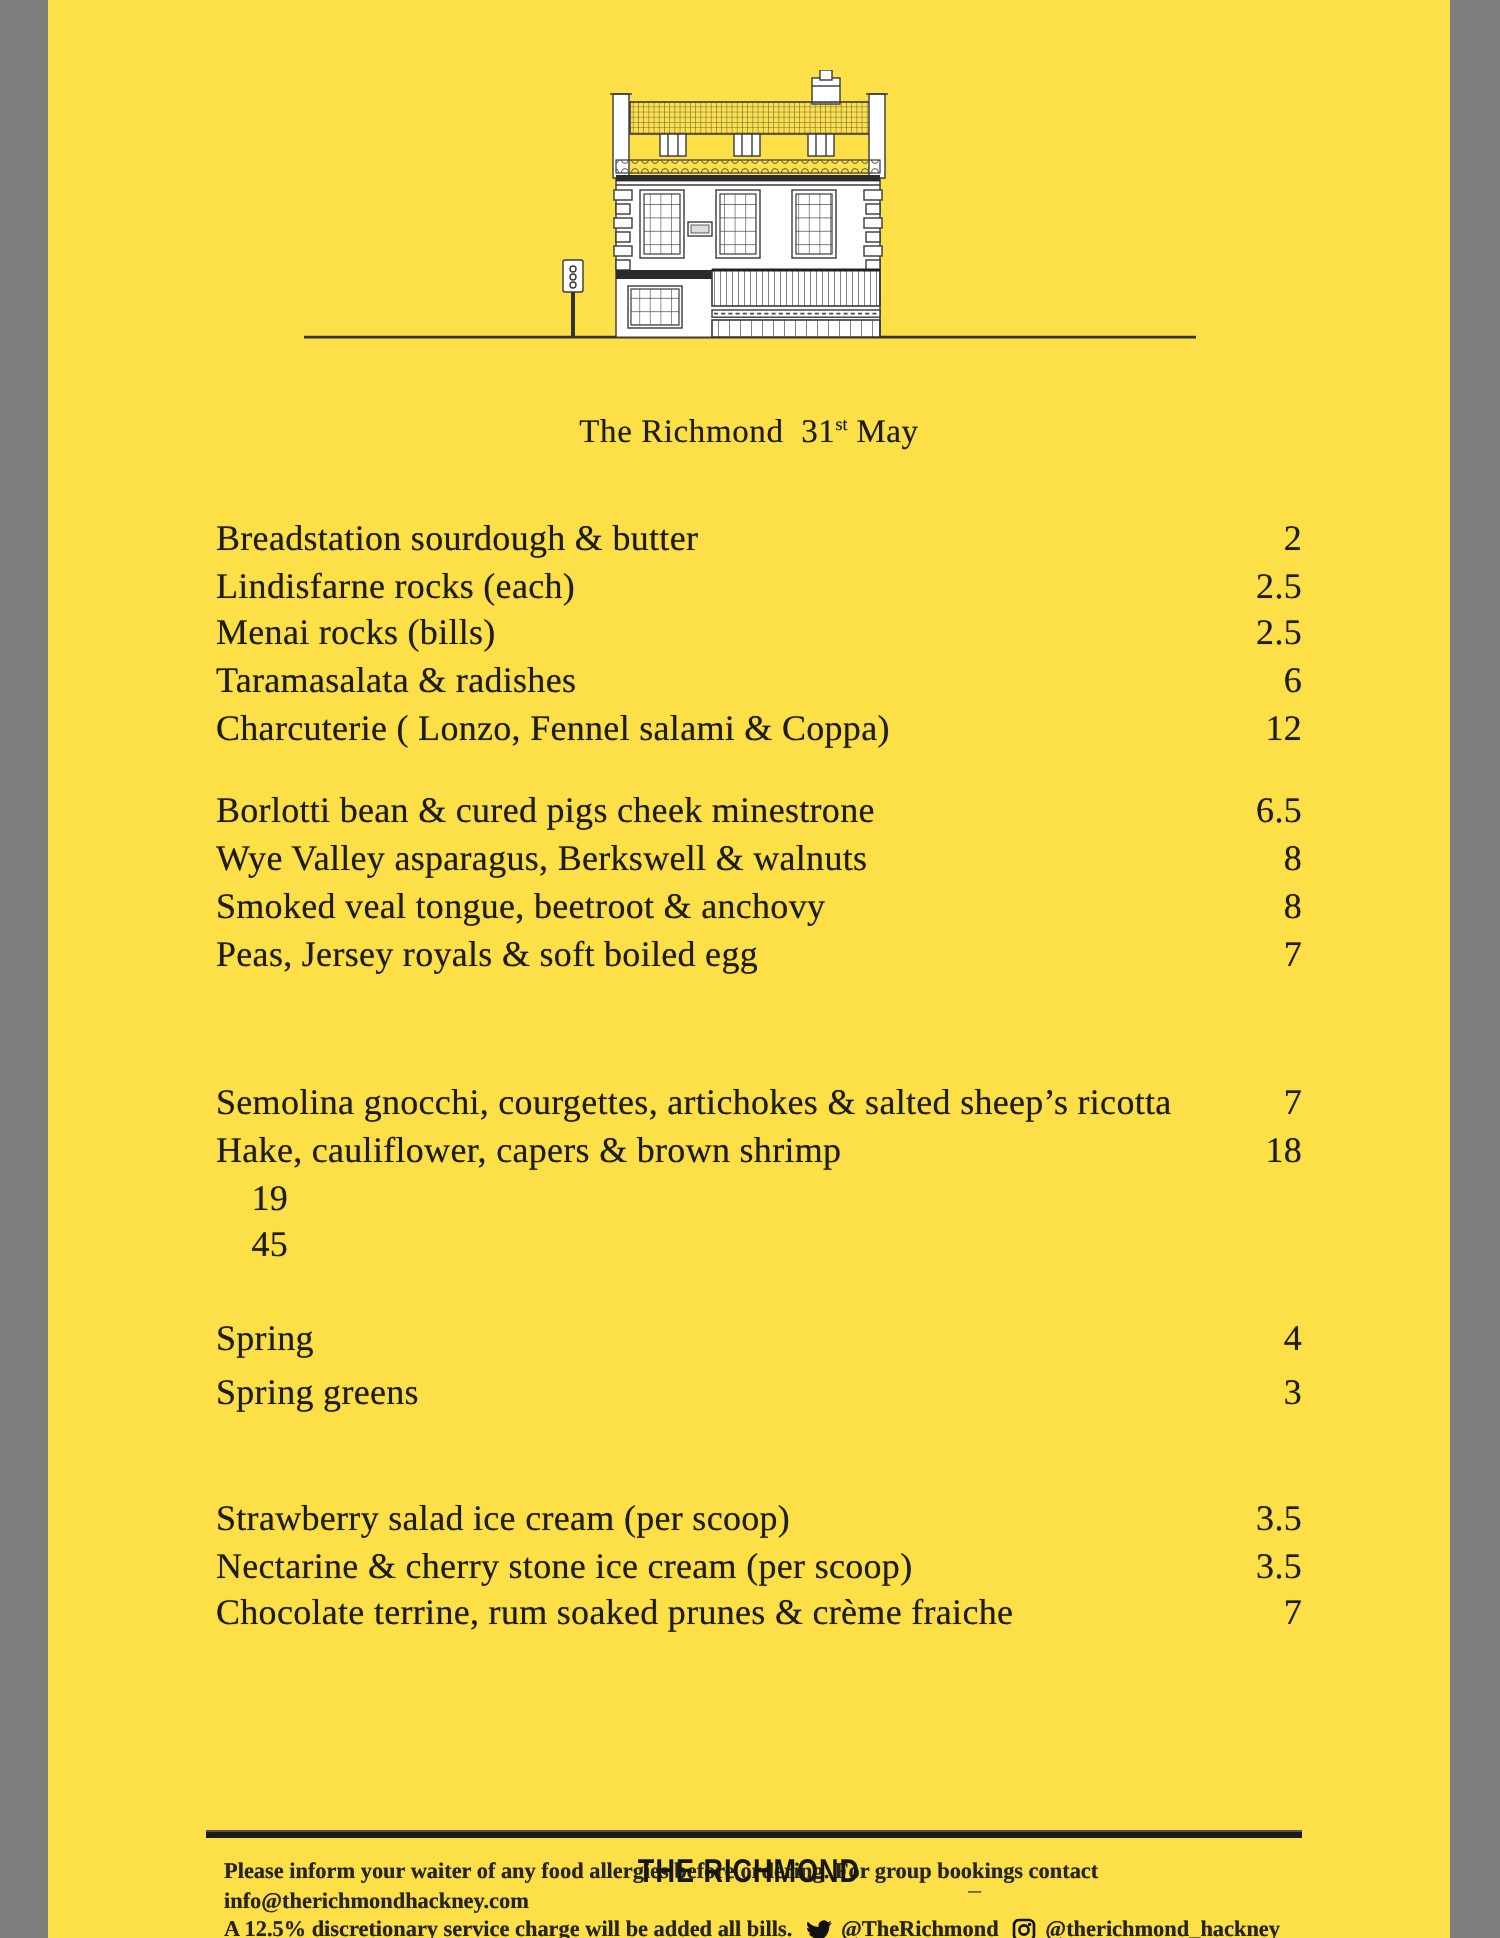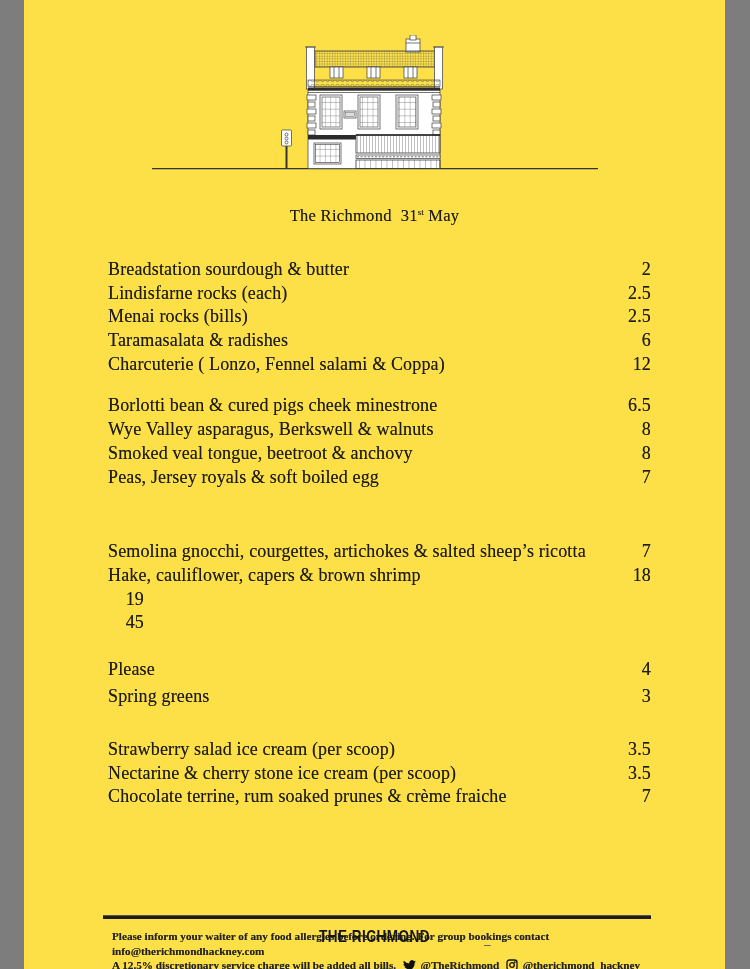--- a/index.html
+++ b/index.html
@@ -33,21 +33,21 @@
   .menu-title sup{font-size:9px;vertical-align:6px;letter-spacing:0;}
   .menu-list{
     position:absolute;
     left:84px;top:258px;
     width:543px;
   }
   .menu-section{margin:0;padding:0;}
   .menu-section.gap-a{margin-top:18px;}
   .menu-section.gap-b{margin-top:51px;}
   .menu-section.gap-c{margin-top:21px;}
-  .menu-section.gap-d{margin-top:27px;}
+  .menu-section.gap-d{margin-top:37px;}
   .menu-row{
     display:flex;
     justify-content:space-between;
     align-items:baseline;
     height:23.7px;
     line-height:23.7px;
     font-size:18px;
     color:#1c1c1c;
     letter-spacing:.15px;
     text-shadow:0 0 .45px rgba(0,0,0,.55);
@@ -269,21 +269,21 @@
         <div class="menu-row">
             <span class="price">19</span>
           </div>
         <div class="menu-row">
             <span class="price">45</span>
           </div>
       </div>
 
       <div class="menu-section sides gap-c">
         <div class="menu-row">
-            <span class="dish">Please</span>
+            <span class="dish">Spring</span>
             <span class="price">4</span>
           </div>
         <div class="menu-row">
             <span class="dish">Spring greens</span>
             <span class="price">3</span>
           </div>
       </div>
 
       <div class="menu-section gap-d">
         <div class="menu-row">

